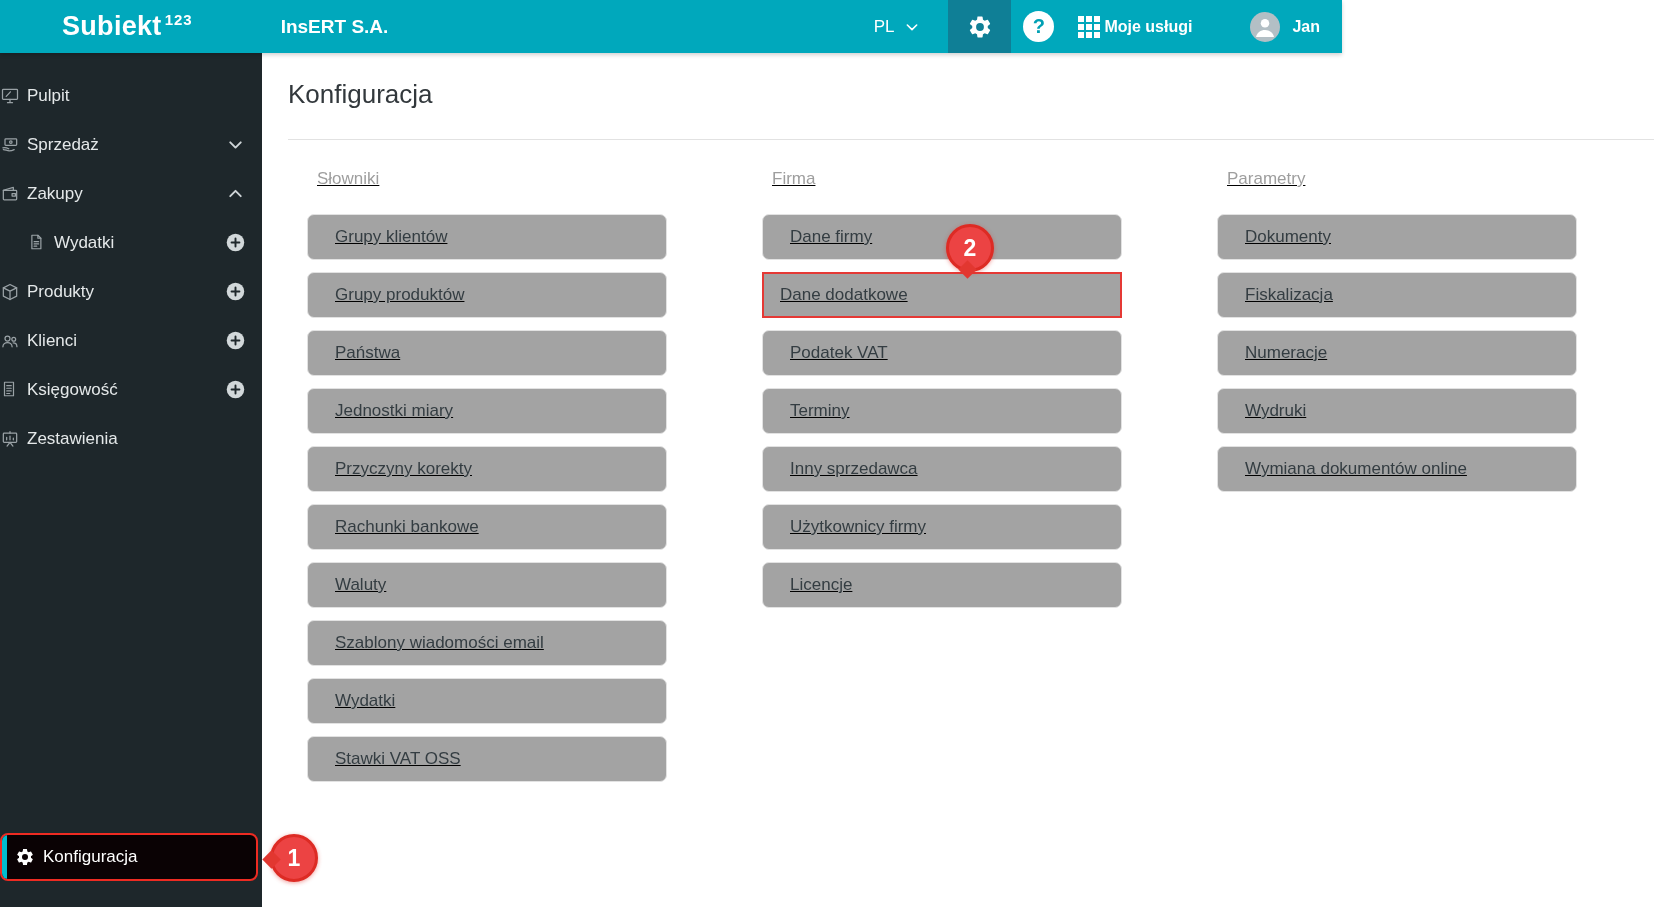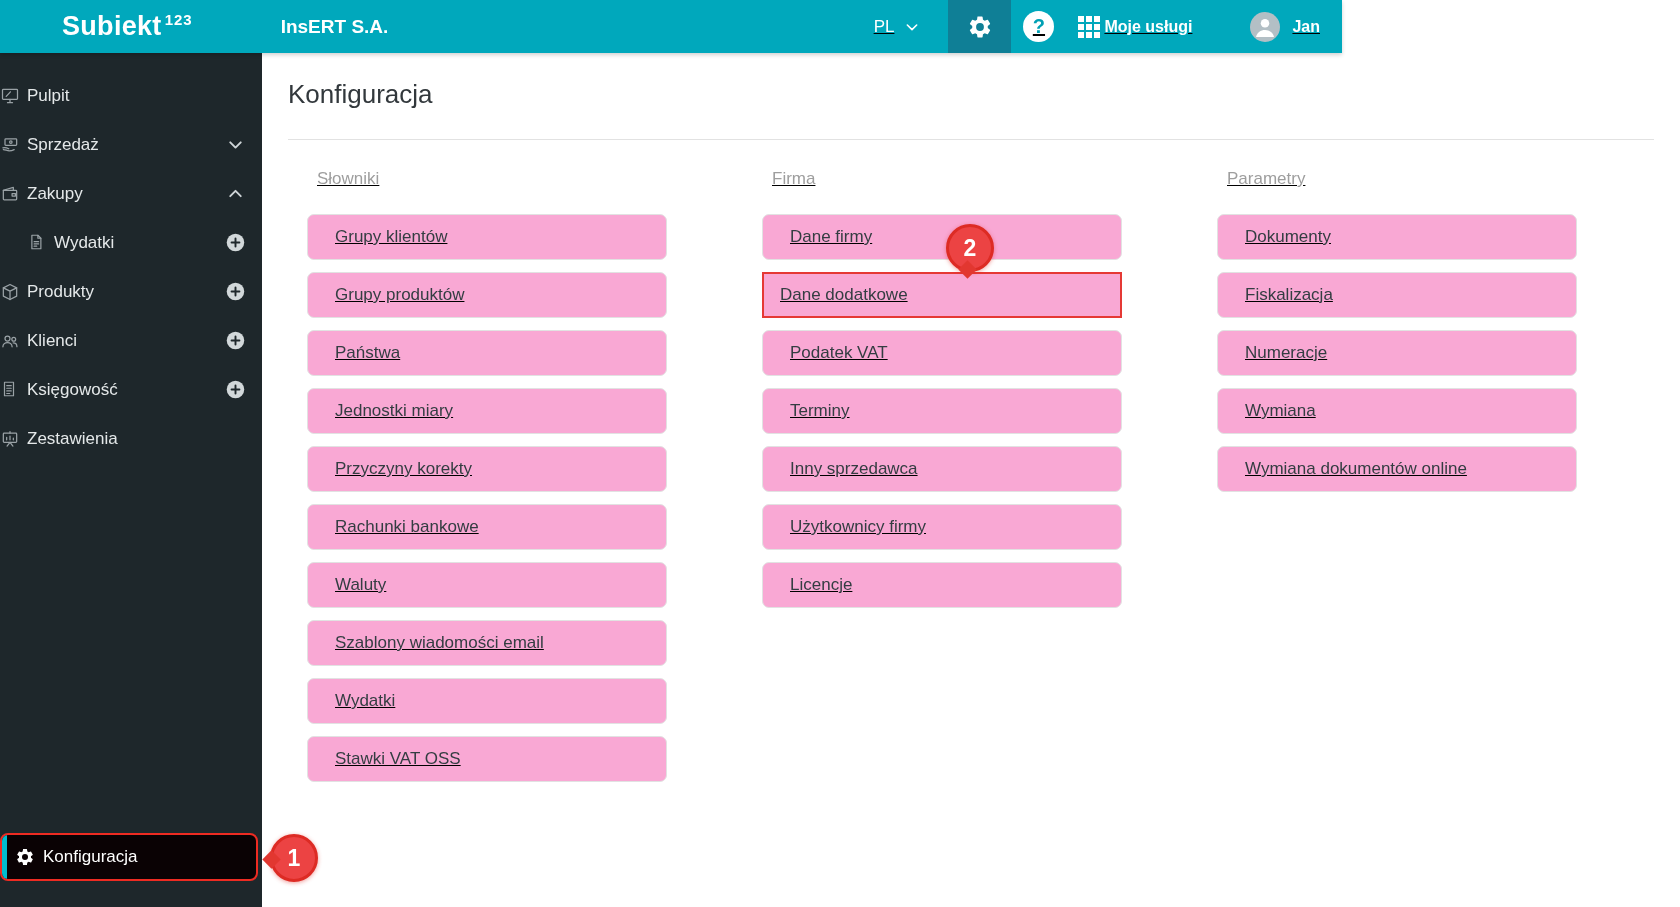--- a/index.html
+++ b/index.html
@@ -7,21 +7,21 @@
 
   
   .topbar {
     position:absolute; left:0; top:0; width:1342px; height:53px;
     background:#00a8bc; display:flex; align-items:center;
     z-index:30; box-shadow:0 2px 4px rgba(0,0,0,.18);
   }
   .logo { margin-left:62px; color:#fff; font-size:27px; font-weight:700; letter-spacing:.3px; cursor:pointer; white-space:nowrap; }
   .logo sup { font-size:15px; font-weight:700; letter-spacing:1px; vertical-align:10px; margin-left:3px; }
   .company { margin-left:88px; color:#fff; font-size:19px; font-weight:700; }
-  .topbar-right { margin-left:auto; display:flex; align-items:center; height:100%;text-decoration:underline; }
+  .topbar-right { margin-left:auto; display:flex; align-items:center; height:100%; }
   .lang { display:flex; align-items:center; color:#fff; font-size:17px; gap:10px; cursor:pointer; margin-right:28px; }
   .iconblock {
     width:63px; height:53px; display:flex; align-items:center; justify-content:center; cursor:pointer;
   }
   .iconblock.active { background:#0f7f96; }
   .helpbtn {
     width:31px; height:31px; border-radius:50%; background:#fff; color:#00a0b4;
     font-size:20px; font-weight:700; display:flex; align-items:center; justify-content:center;
     cursor:pointer; margin:0 24px 0 12px;
   }
@@ -62,21 +62,21 @@
   .main {
     position:absolute; left:262px; top:53px; width:1418px; height:854px; background:#fff;
   }
   .page-title { margin:22px 0 0 26px; font-size:26px; font-weight:500; color:#32383c; line-height:38px; }
   .divider { border:none; border-top:1px solid #e2e2e2; margin:26px 26px 0 26px; }
   .columns { position:absolute; left:45px; top:115px; display:flex; }
   .col { width:420px;text-decoration:underline; }
   .col + .col { margin-left:35px; }
   .col-header { padding-left:10px; color:#9e9e9e; font-size:17px; line-height:22px; margin-bottom:24px; }
   .tile {
-    width:360px; height:46px; border:1px solid #e2e2e2; border-radius:7px; background:#f9a8d4;
+    width:360px; height:46px; border:1px solid #e2e2e2; border-radius:7px; background:#a3a3a3;
     display:flex; align-items:center; padding-left:27px; margin-bottom:12px;
     font-size:17px; color:#343d42; cursor:pointer;
   }
   .tile.highlighted { border:2px solid #e53935; border-radius:0; padding-left:16px; }
 
   
   .badge {
     position:absolute; width:48px; height:48px; border-radius:50%;
     background:#ec4343; border:3px solid #dd2b24;
     color:#fff; font-size:23px; font-weight:700;
@@ -312,21 +312,21 @@
       <div class="tile">Inny sprzedawca</div>
       <div class="tile">Użytkownicy firmy</div>
       <div class="tile">Licencje</div>
     </div>
 
     <div class="col">
       <div class="col-header">Parametry</div>
       <div class="tile">Dokumenty</div>
       <div class="tile">Fiskalizacja</div>
       <div class="tile">Numeracje</div>
-      <div class="tile">Wymiana</div>
+      <div class="tile">Wydruki</div>
       <div class="tile">Wymiana dokumentów online</div>
     </div>
 
   </div>
 </main>
 
 <div class="badge badge-1">1</div>
 <div class="badge badge-2">2</div>
 
 </body></html>

